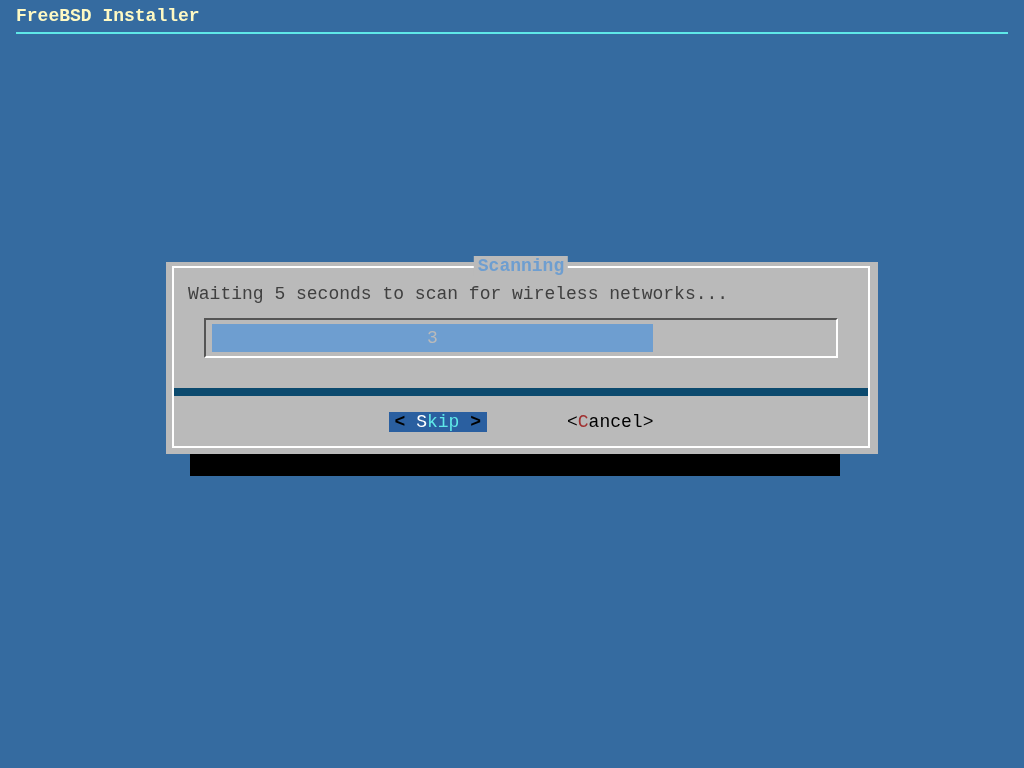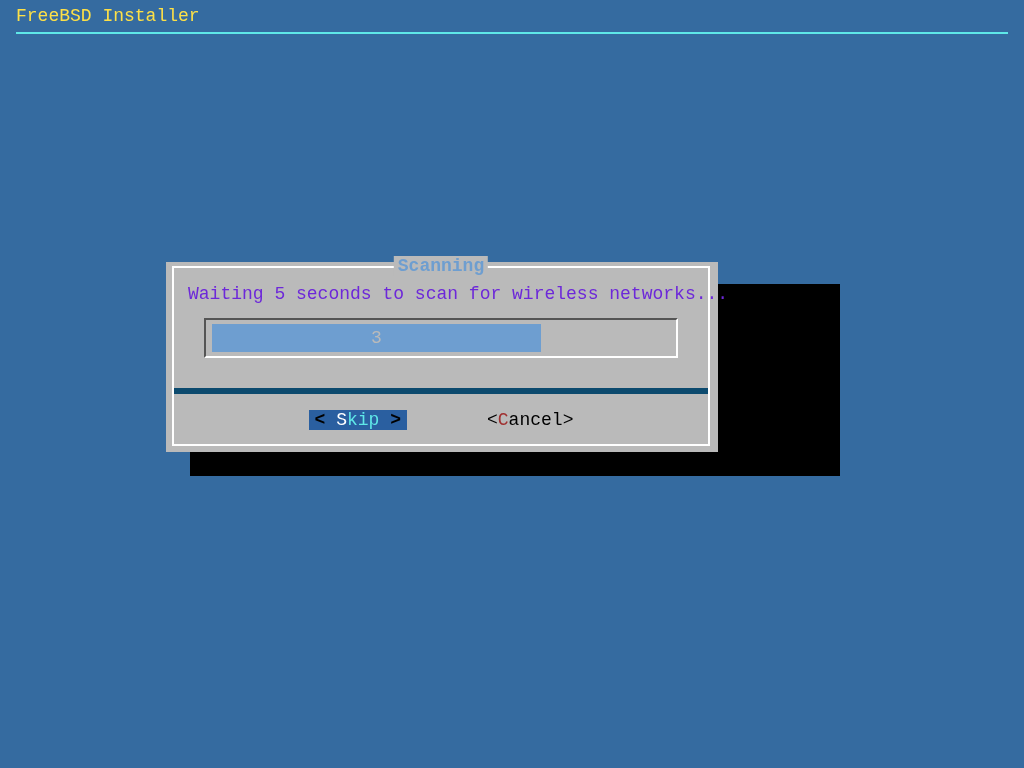--- a/index.html
+++ b/index.html
@@ -11,41 +11,41 @@
     width: 1024px;
     height: 768px;
     background: #356ba0;
     font-family: "Courier New", monospace;
     font-size: 18px;
     overflow: hidden;
     position: relative;
   }
   .header {
     padding: 6px 4px 2px 16px;
-    color: #fde047;
-    font-weight: normal;
+    color: #fef9c3;
+    font-weight: bold;
   }
   .header-rule {
     margin: 4px 16px 0 16px;
     height: 2px;
     background: #5fe8e8;
   }
   .shadow {
     position: absolute;
     left: 190px;
     top: 284px;
     width: 650px;
     height: 192px;
     background: #000;
   }
   .dialog {
     position: absolute;
     left: 166px;
     top: 262px;
-    width: 552px;
+    width: 712px;
     background: #bababa;
     padding: 4px 8px 6px 6px;
   }
   .dialog-frame {
     border: 2px solid #fff;
     position: relative;
   }
   .dialog-title {
     position: absolute;
     top: -12px;
@@ -53,21 +53,21 @@
     transform: translateX(-50%);
     background: #bababa;
     padding: 0 4px;
     color: #6e9ed0;
     font-weight: bold;
   }
   .dialog-body {
     padding: 16px 10px 10px 10px;
   }
   .message {
-    color: #6d28d9;
+    color: #404040;
     text-align: left;
     padding: 0 4px 14px 4px;
     white-space: pre;
   }
   .progress-wrap {
     border-top: 2px solid #555;
     border-left: 2px solid #555;
     border-right: 2px solid #fff;
     border-bottom: 2px solid #fff;
     height: 40px;
@@ -81,21 +81,21 @@
     top: 4px;
     bottom: 4px;
     width: 70%;
     background: #6e9ed0;
     display: flex;
     align-items: center;
     justify-content: center;
     color: #bababa;
   }
   .button-row {
-    border-top: 6px solid #0c4a6e;
+    border-top: 8px solid #0c4a6e;
     display: flex;
     justify-content: center;
     gap: 80px;
     padding: 16px 0 14px 0;
   }
   .btn {
     display: inline-block;
     font-family: inherit;
     font-size: inherit;
   }

